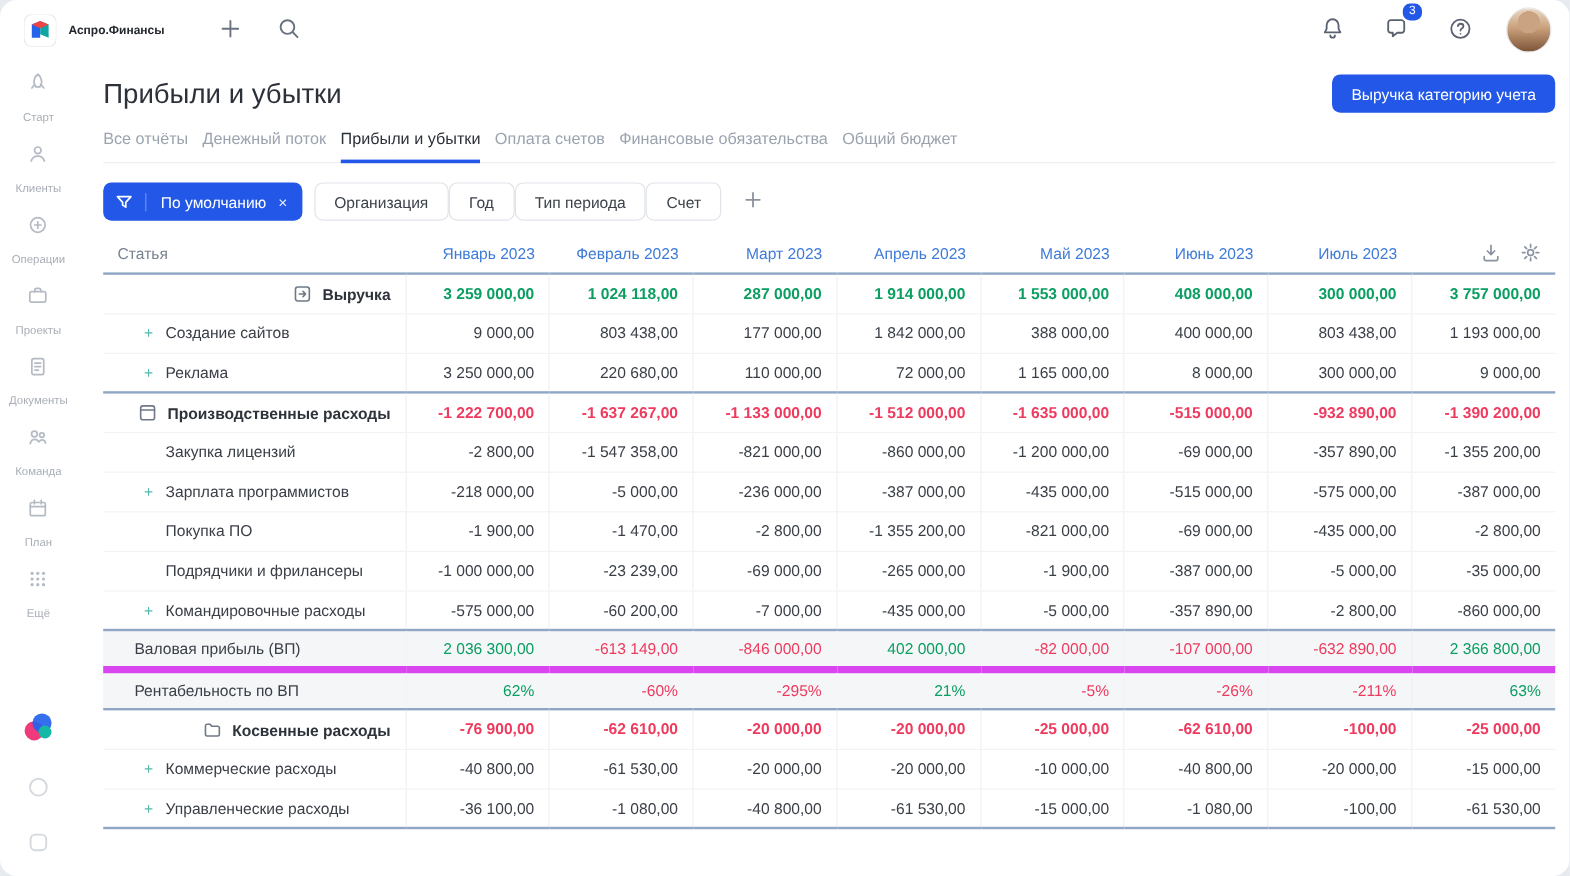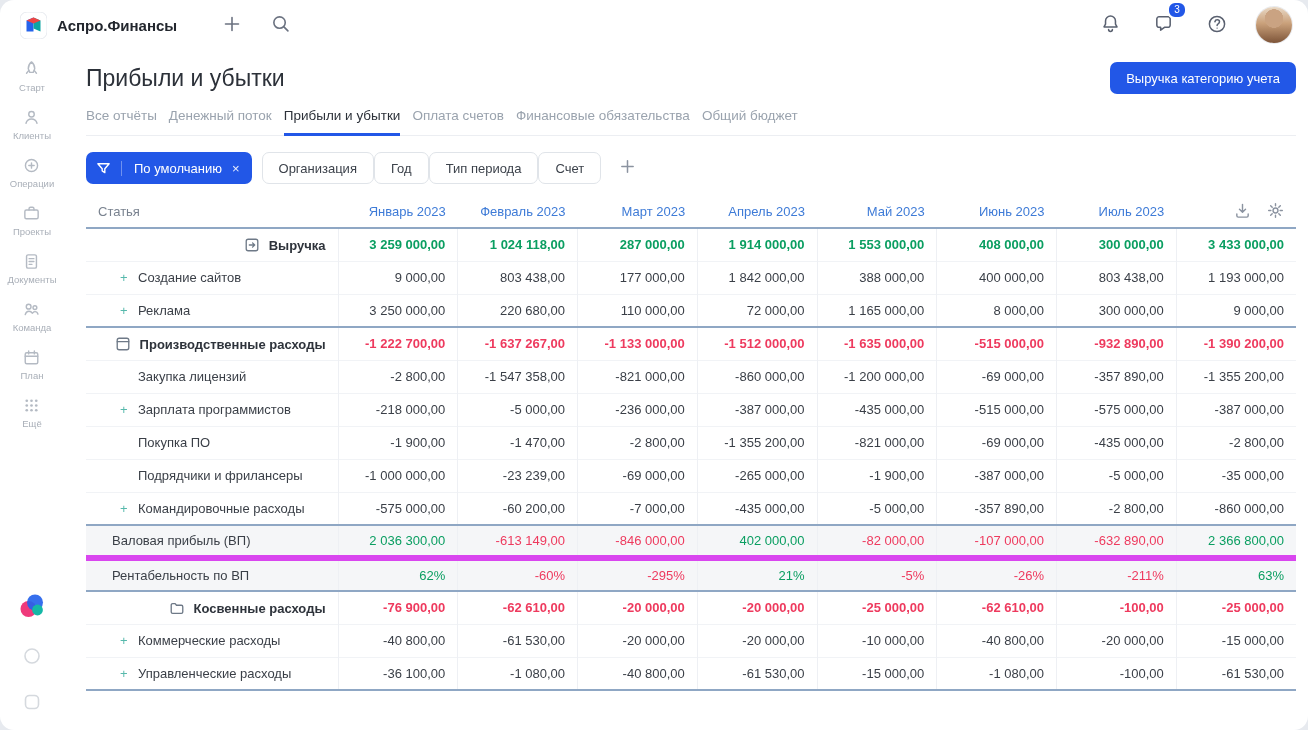--- a/index.html
+++ b/index.html
@@ -2,36 +2,36 @@
 <html><head>
 <meta charset="utf-8">
 <style>
   html,body{margin:0;padding:0;background:#e7eaef;font-family:"Liberation Sans",sans-serif;}
   .app{position:relative;width:1308px;height:730px;background:#fff;border-radius:14px;overflow:hidden;}
 
   
   .topbar{height:50px;display:flex;align-items:center;justify-content:space-between;padding:0 16px 0 20px;}
   .tb-left{display:flex;align-items:center;}
   .logo-mark{width:27px;height:27px;display:inline-flex;}
-  .app-title{font-size:15px;font-weight:700;color:#23272e;margin-left:10px;text-align:center;}
+  .app-title{font-size:10px;font-weight:700;color:#23272e;margin-left:10px;text-align:center;}
   .tb-btn{background:none;border:none;cursor:pointer;display:inline-flex;align-items:center;padding:4px;}
   .tb-plus{margin-left:42px;}
   .tb-search{margin-left:22px;}
   .tb-right{display:flex;align-items:center;gap:24px;}
   .chat-wrap{position:relative;display:inline-flex;}
   .badge{position:absolute;top:-8px;right:-9px;background:#2257e7;color:#fff;font-size:10px;line-height:14px;padding:0 4px;min-width:8px;text-align:center;border-radius:8px;border:2px solid #fff;}
   .avatar{width:36px;height:36px;border-radius:50%;background:
     radial-gradient(circle at 50% 32%, #caa382 0 30%, transparent 31%),
     linear-gradient(180deg,#e9d9c6 0%,#caa17b 45%,#7d5438 100%);
     box-shadow:0 0 0 1px #e8eaee;}
 
   
   .body-wrap{display:flex;height:680px;}
   .sidebar{width:64px;display:flex;flex-direction:column;align-items:center;padding-top:10px;box-sizing:border-box;}
-  .side-item{display:flex;flex-direction:column;align-items:center;gap:3px;margin-bottom:15px;cursor:pointer;}
+  .side-item{display:flex;flex-direction:column;align-items:center;gap:14px;margin-bottom:15px;cursor:pointer;}
   .side-ic{width:19px;height:19px;color:#b4bac3;display:inline-flex;}
   .side-ic svg{width:100%;height:100%;}
   .side-lbl{font-size:9.5px;color:#a9afb8;}
   .side-bottom{margin-top:auto;display:flex;flex-direction:column;align-items:center;gap:26px;padding-bottom:18px;}
   .side-applogo{width:28px;height:28px;display:inline-flex;cursor:pointer;}
   .ghost-ic{width:20px;height:20px;display:inline-flex;color:#d5d9de;cursor:pointer;}
 
   .main{flex:1;padding:12px 12px 0 22px;box-sizing:border-box;min-width:0;}
 
   
@@ -317,21 +317,21 @@
                       <path d="M6 9h6M9.6 6.6 12 9l-2.4 2.4"></path>
                     </svg>
                   </span><span>Выручка</span></td>
                 <td class="value pos">3 259 000,00</td>
                 <td class="value pos">1 024 118,00</td>
                 <td class="value pos">287 000,00</td>
                 <td class="value pos">1 914 000,00</td>
                 <td class="value pos">1 553 000,00</td>
                 <td class="value pos">408 000,00</td>
                 <td class="value pos">300 000,00</td>
-                <td class="value pos">3 433 000,00</td>
+                <td class="value pos">3 757 000,00</td>
               </tr>
               <tr class="sub">
                 <td class="article sub-cell"><span class="plus">+</span><span>Создание сайтов</span></td>
                 <td class="value">9 000,00</td>
                 <td class="value">803 438,00</td>
                 <td class="value">177 000,00</td>
                 <td class="value">1 842 000,00</td>
                 <td class="value">388 000,00</td>
                 <td class="value">400 000,00</td>
                 <td class="value">803 438,00</td>

